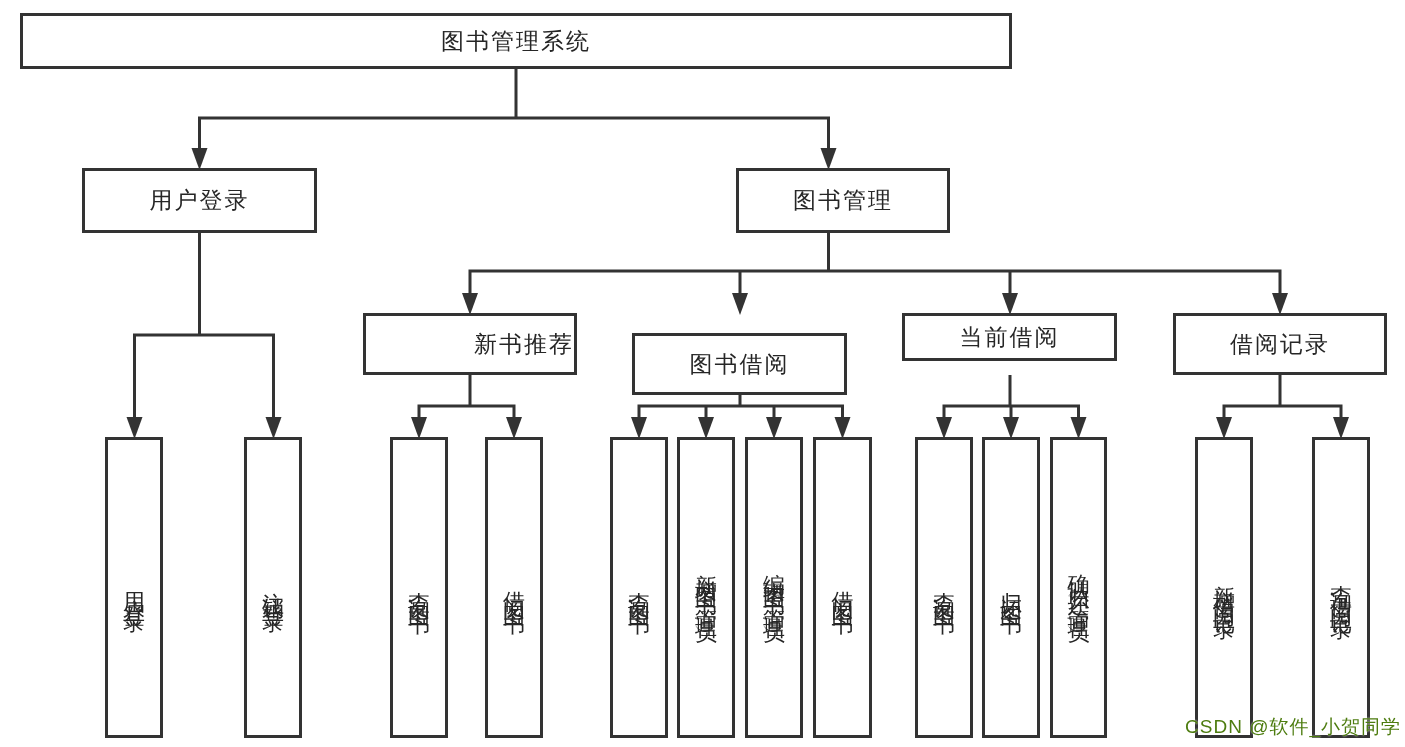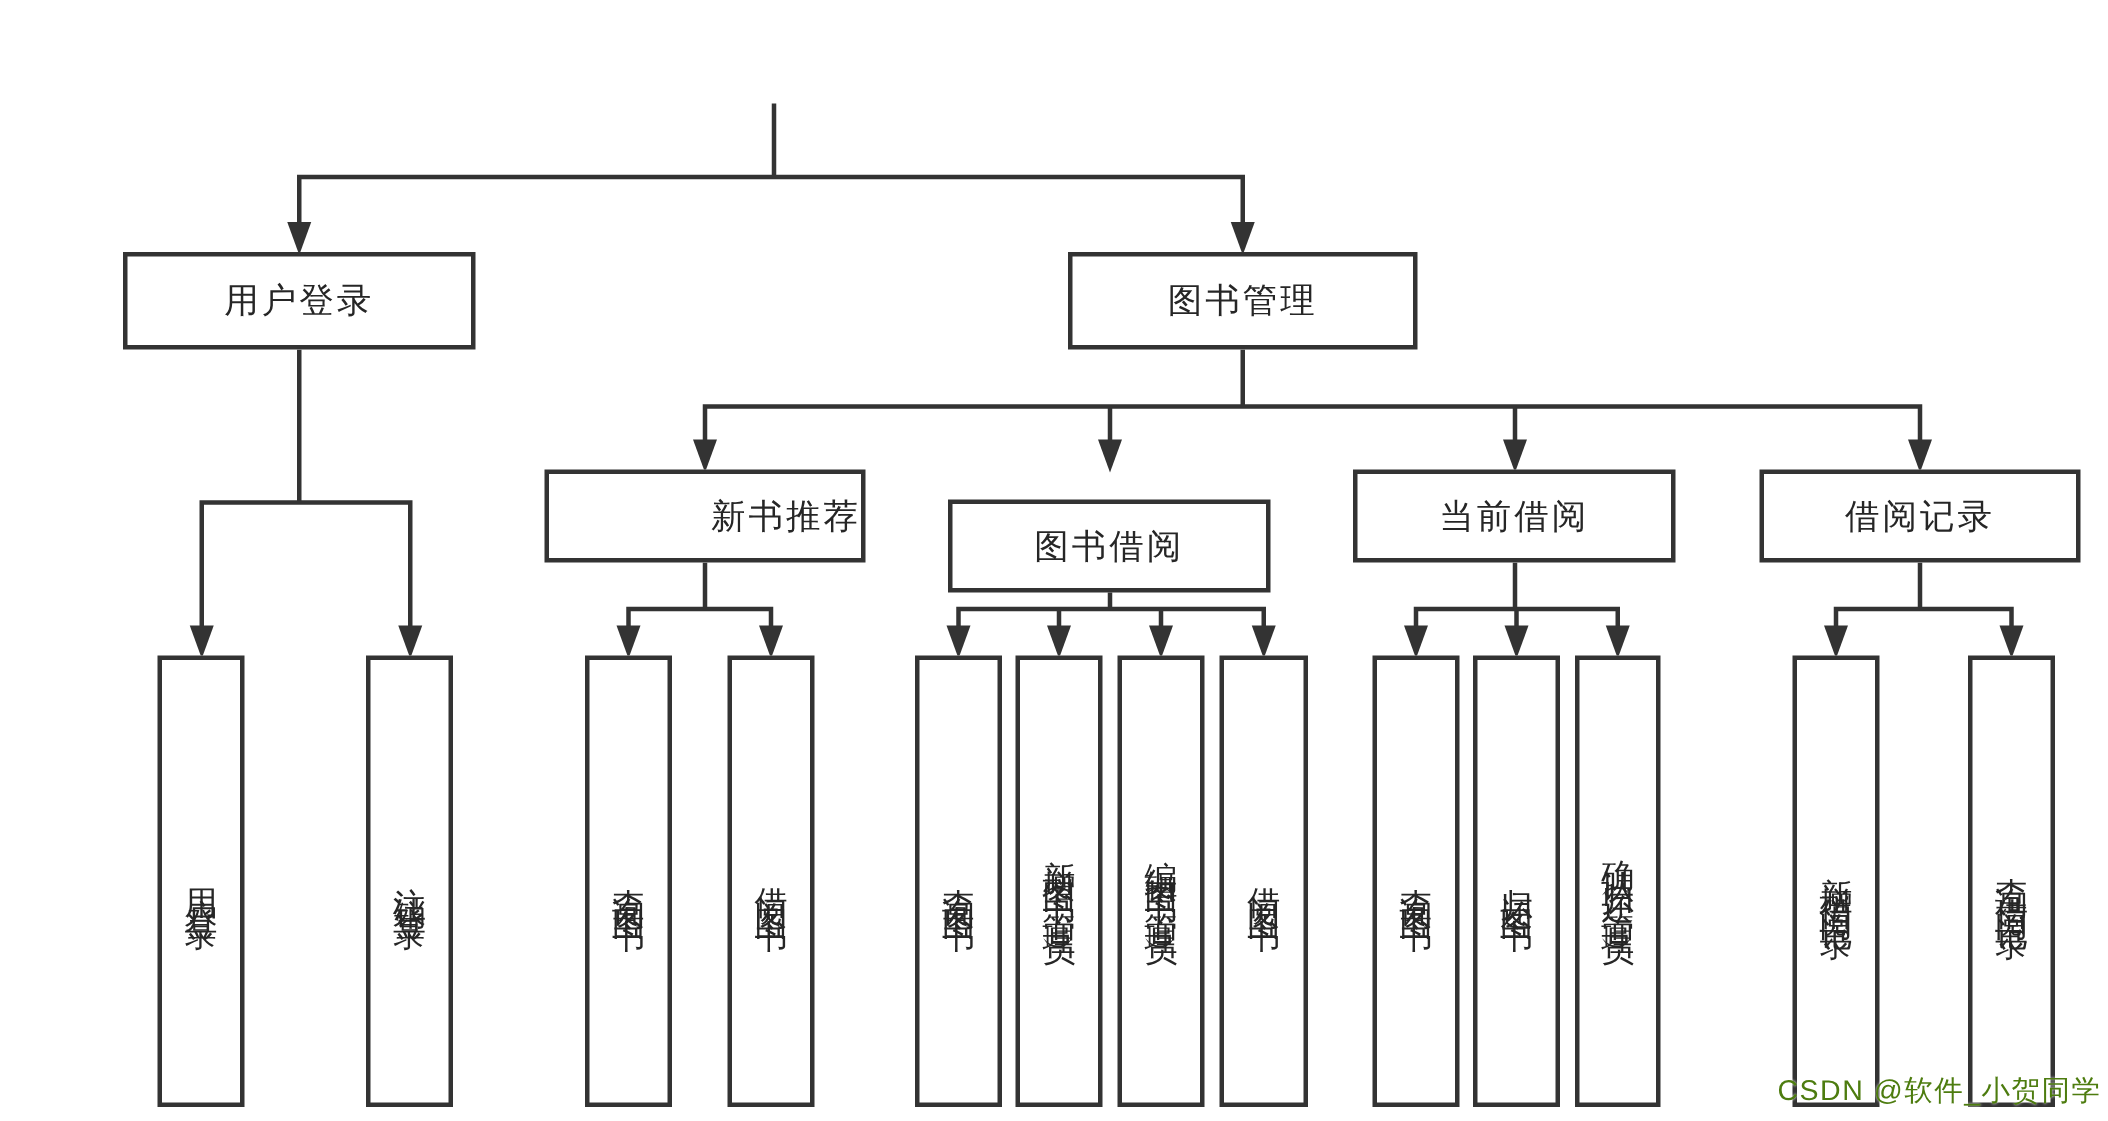--- a/index.html
+++ b/index.html
@@ -84,35 +84,38 @@
       <polygon points="766,417 782,417 774,439"></polygon>
       <polygon points="834.5,417 850.5,417 842.5,439"></polygon>
       <polygon points="936,417 952,417 944,439"></polygon>
       <polygon points="1003,417 1019,417 1011,439"></polygon>
       <polygon points="1070.5,417 1086.5,417 1078.5,439"></polygon>
       <polygon points="1216,417 1232,417 1224,439"></polygon>
       <polygon points="1333,417 1349,417 1341,439"></polygon>
     </g>
   </svg>
 
+  <div class="hbox" style="left:20px; top:13px; width:992px; height:56px;">
+    <span>图书管理系统</span>
+  </div>
 
   <div class="hbox" style="left:82px; top:168px; width:235px; height:65px;">
     <span>用户登录</span>
   </div>
-  <div class="hbox" style="left:712px; top:168px; width:233px; height:65px;">
+  <div class="hbox" style="left:736px; top:168px; width:214px; height:65px;">
     <span>图书管理</span>
   </div>
 
   <div class="hbox" style="left:363px; top:313px; width:214px; height:62px;justify-content:flex-end;">
     <span>新书推荐</span>
   </div>
   <div class="hbox" style="left:632px; top:313px; width:215px; height:62px;margin-top:20px;">
     <span>图书借阅</span>
   </div>
-  <div class="hbox" style="left:902px; top:313px; width:215px; height:62px;">
+  <div class="hbox" style="left:902px; top:313px; width:215px; height:48px;">
     <span>当前借阅</span>
   </div>
   <div class="hbox" style="left:1173px; top:313px; width:214px; height:62px;">
     <span>借阅记录</span>
   </div>
 
   <div class="vbox" style="left:105px; top:437px; width:58px; height:301px;">
     <span>用户登录</span>
   </div>
   <div class="vbox" style="left:244px; top:437px; width:58px; height:301px;">

